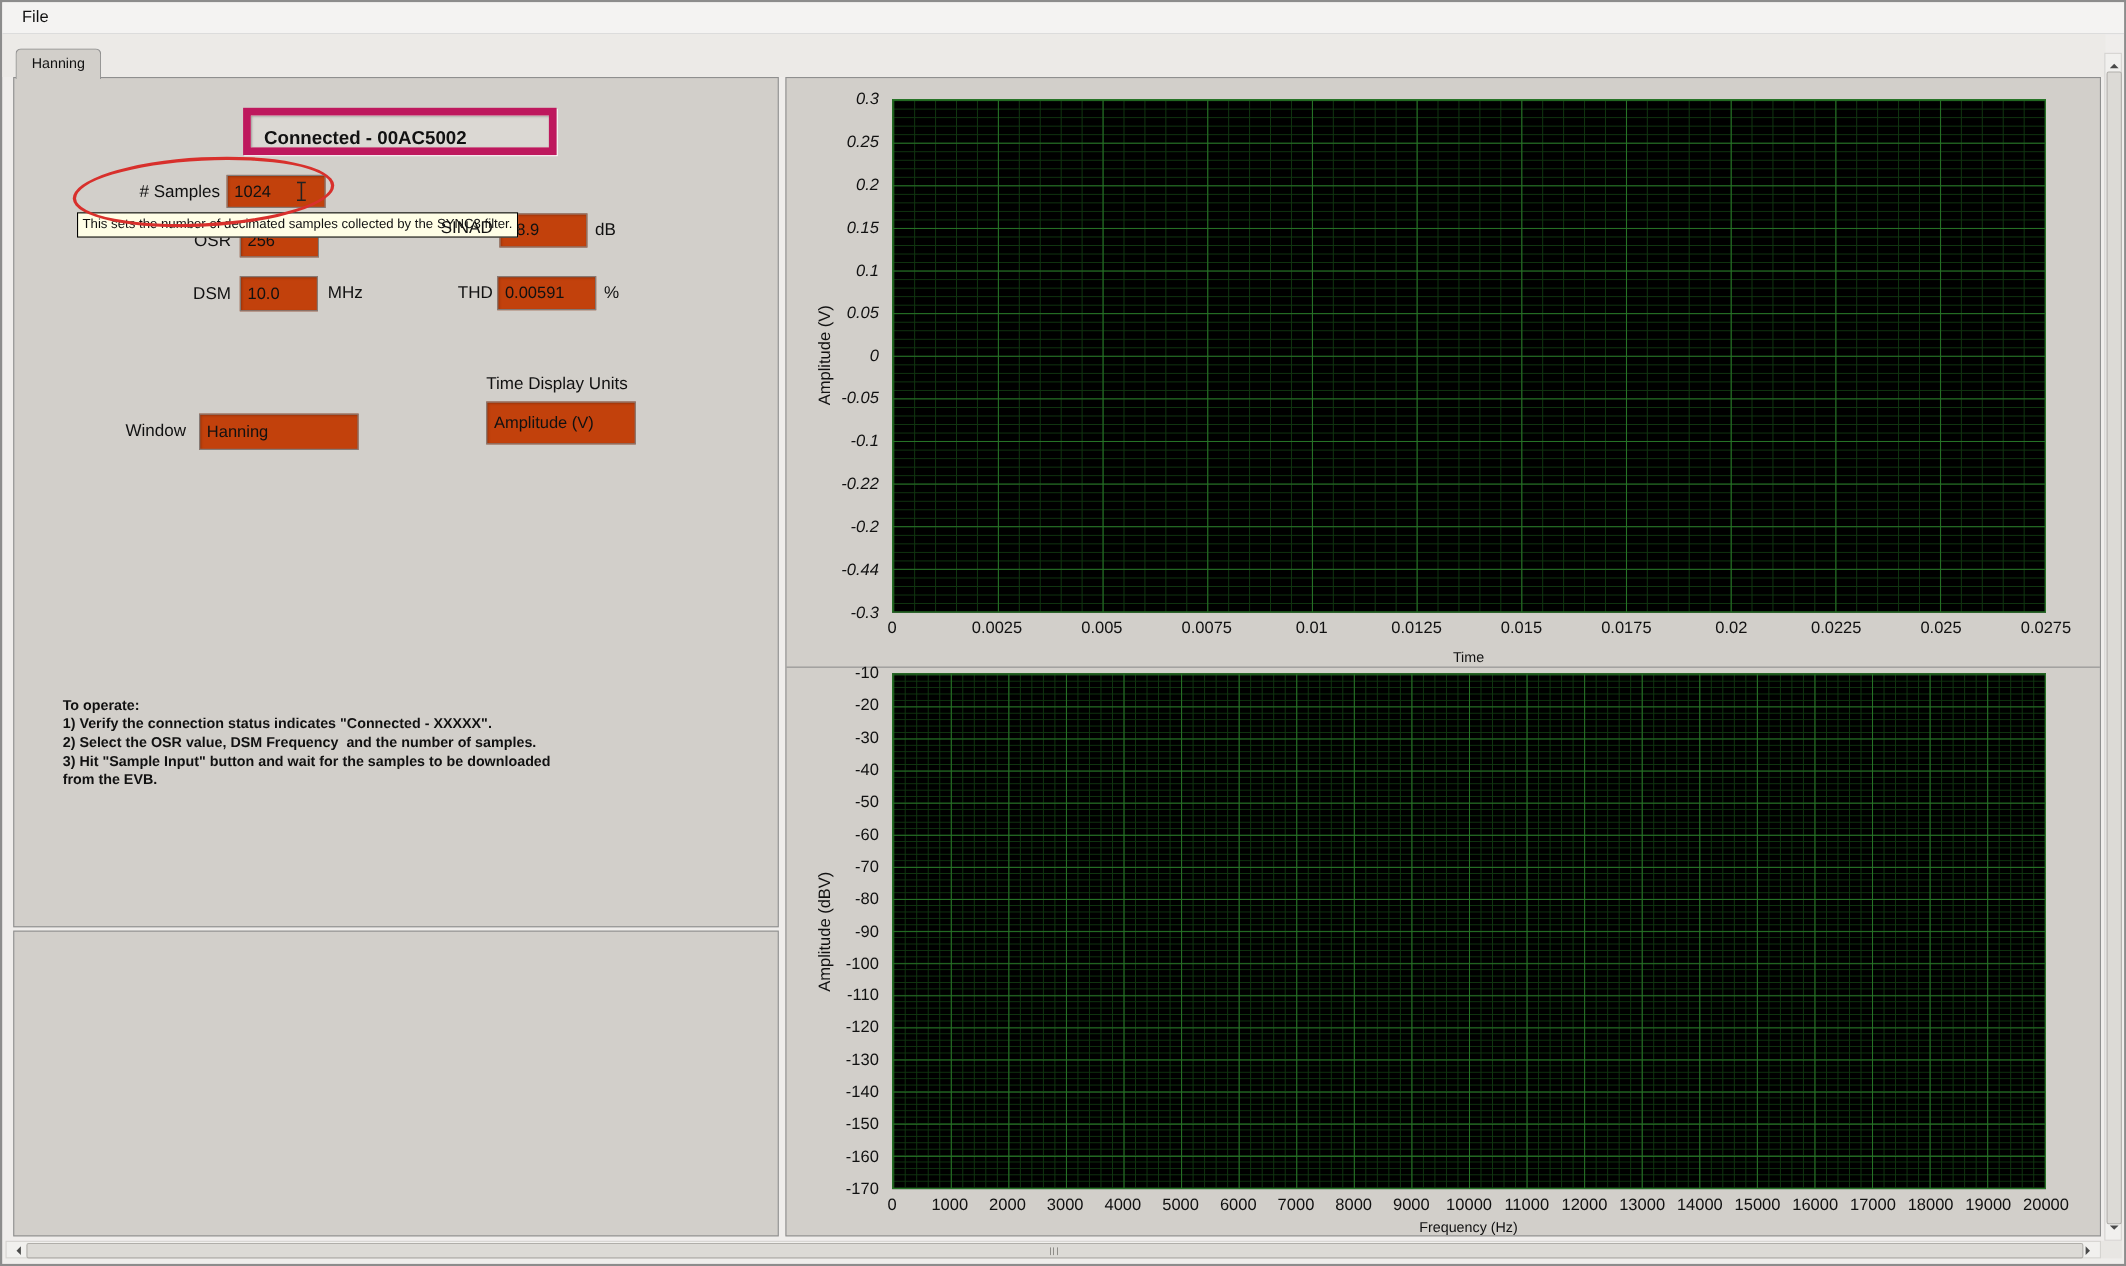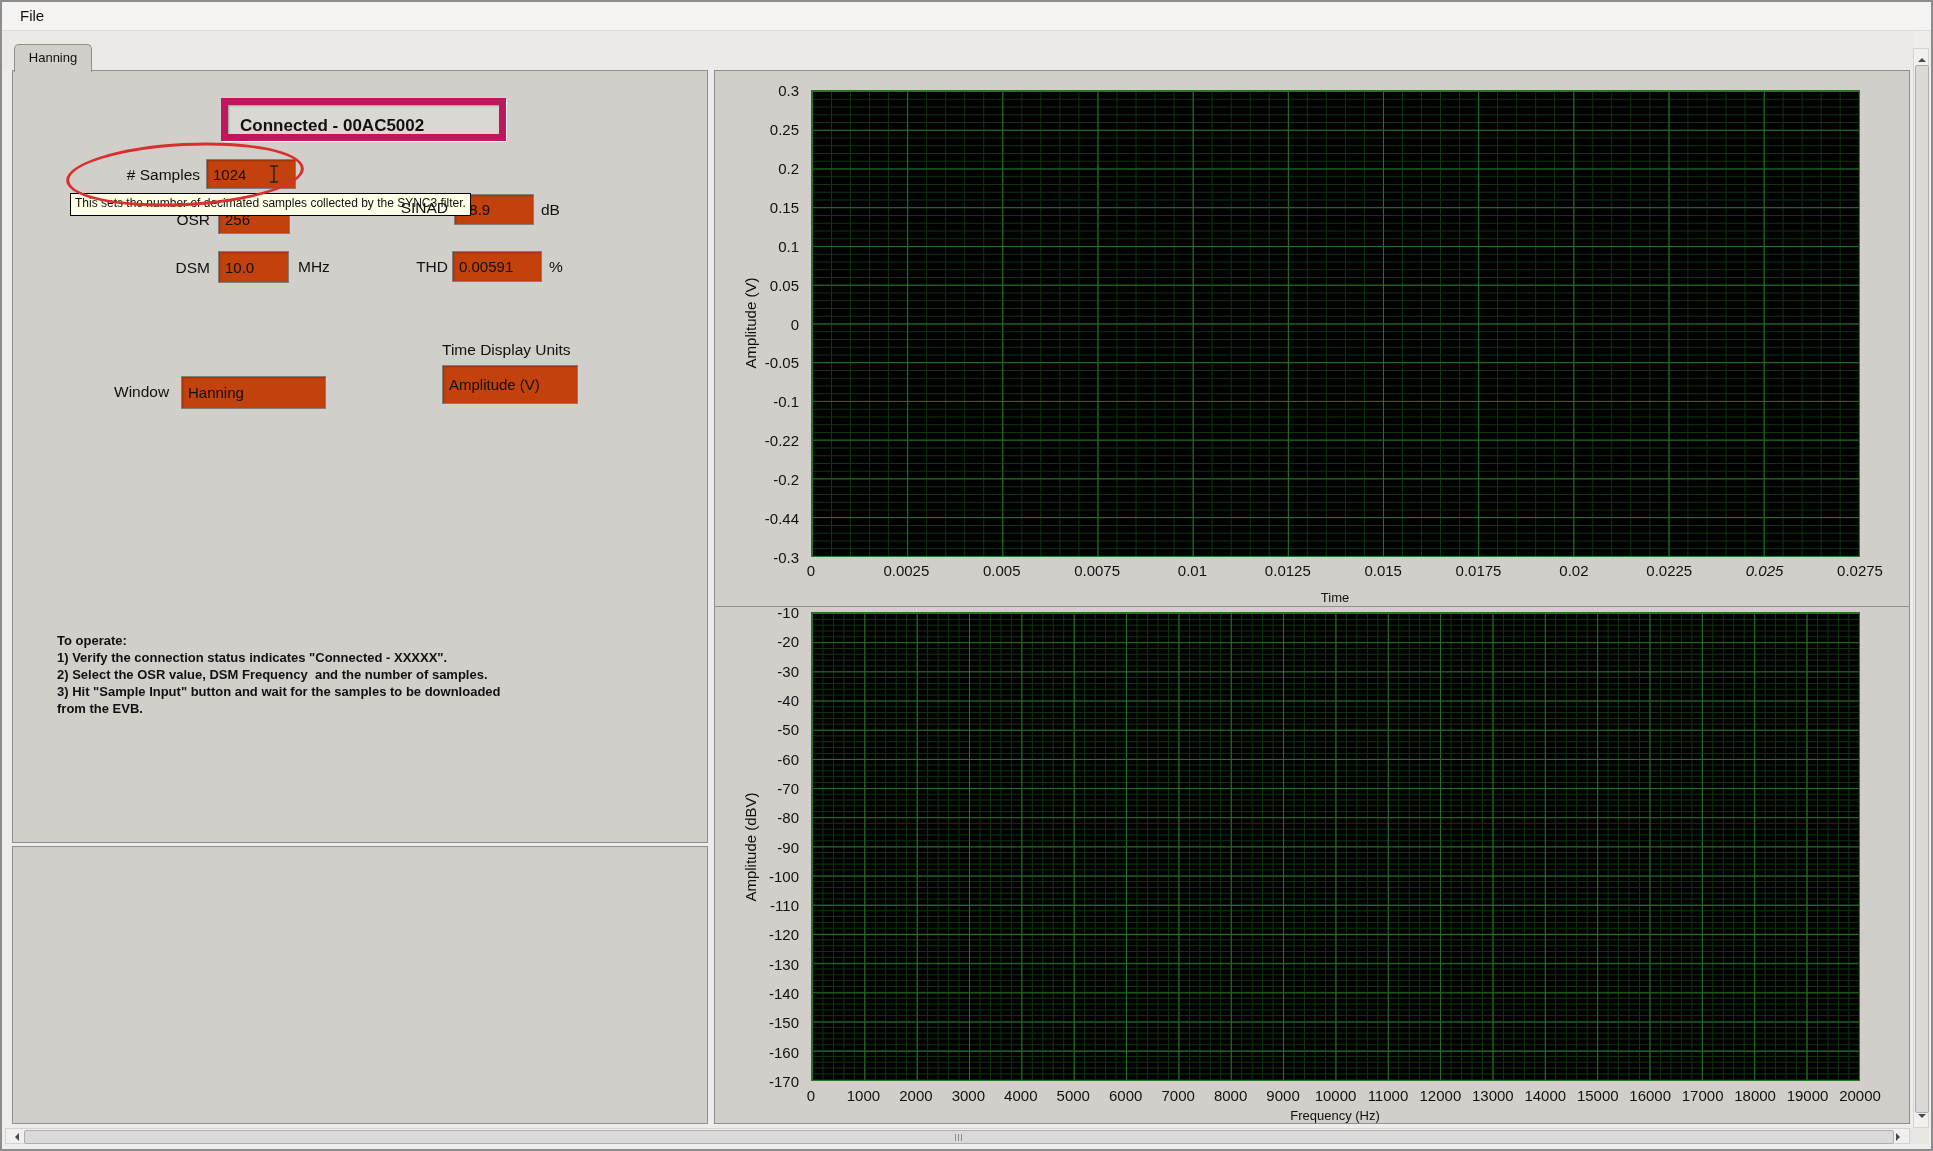--- a/index.html
+++ b/index.html
@@ -94,21 +94,21 @@
   }
   #time-plot-area{
     left:809px; top:88px; width:1049px; height:467px;
     background-size: calc(100%/11) 100%, 100% calc(100%/12), calc(100%/55) 100%, 100% calc(100%/60);
   }
   #freq-plot-area{
     left:809px; top:610px; width:1049px; height:469px;
     background-size: calc(100%/20) 100%, 100% calc(100%/16), calc(100%/100) 100%, 100% calc(100%/80);
   }
   .y-ticks{position:absolute; width:58px;}
-  #time-y-ticks{left:745px; top:88px; height:467px;}
+  #time-y-ticks{left:745px; top:88px; height:467px;font-style:italic;}
   #freq-y-ticks{left:745px; top:610px; height:469px;}
   .y-ticks .tick-label{position:absolute; right:6px; font-size:15px; white-space:nowrap;}
   .x-ticks{position:absolute; left:809px; width:1049px; height:20px;}
   #time-x-ticks{top:560px;}
   #freq-x-ticks{top:1085px;}
   .x-ticks .tick-label{position:absolute; top:0; font-size:15px; white-space:nowrap;}
   .axis-title{position:absolute; font-size:15px; white-space:nowrap;}
   .axis-title.rot{transform:translate(-50%,-50%) rotate(-90deg);}
   #time-y-title{left:748px; top:321px;}
   #freq-y-title{left:748px; top:845px;}
@@ -210,21 +210,21 @@
       <span class="tick-label" style="left: 0%; transform: translateX(-50%);">0</span>
       <span class="tick-label" style="left: 9.09091%; transform: translateX(-50%);">0.0025</span>
       <span class="tick-label" style="left: 18.1818%; transform: translateX(-50%);">0.005</span>
       <span class="tick-label" style="left: 27.2727%; transform: translateX(-50%);">0.0075</span>
       <span class="tick-label" style="left: 36.3636%; transform: translateX(-50%);">0.01</span>
       <span class="tick-label" style="left: 45.4545%; transform: translateX(-50%);">0.0125</span>
       <span class="tick-label" style="left: 54.5455%; transform: translateX(-50%);">0.015</span>
       <span class="tick-label" style="left: 63.6364%; transform: translateX(-50%);">0.0175</span>
       <span class="tick-label" style="left: 72.7273%; transform: translateX(-50%);">0.02</span>
       <span class="tick-label" style="left: 81.8182%; transform: translateX(-50%);">0.0225</span>
-      <span class="tick-label" style="left: 90.9091%; transform: translateX(-50%); font-style: italic;">0.025</span>
+      <span class="tick-label" style="left: 90.9091%; transform: translateX(-50%);">0.025</span>
       <span class="tick-label" style="left: 100%; transform: translateX(-50%);">0.0275</span>
     </div>
   <span class="axis-title" id="time-x-title">Time</span>
 
   <span class="axis-title rot" id="freq-y-title">Amplitude (dBV)</span>
   <div class="y-ticks" id="freq-y-ticks">
       <span class="tick-label" style="top: 0%; transform: translateY(-50%);">-10</span>
       <span class="tick-label" style="top: 6.25%; transform: translateY(-50%);">-20</span>
       <span class="tick-label" style="top: 12.5%; transform: translateY(-50%);">-30</span>
       <span class="tick-label" style="top: 18.75%; transform: translateY(-50%);">-40</span>

